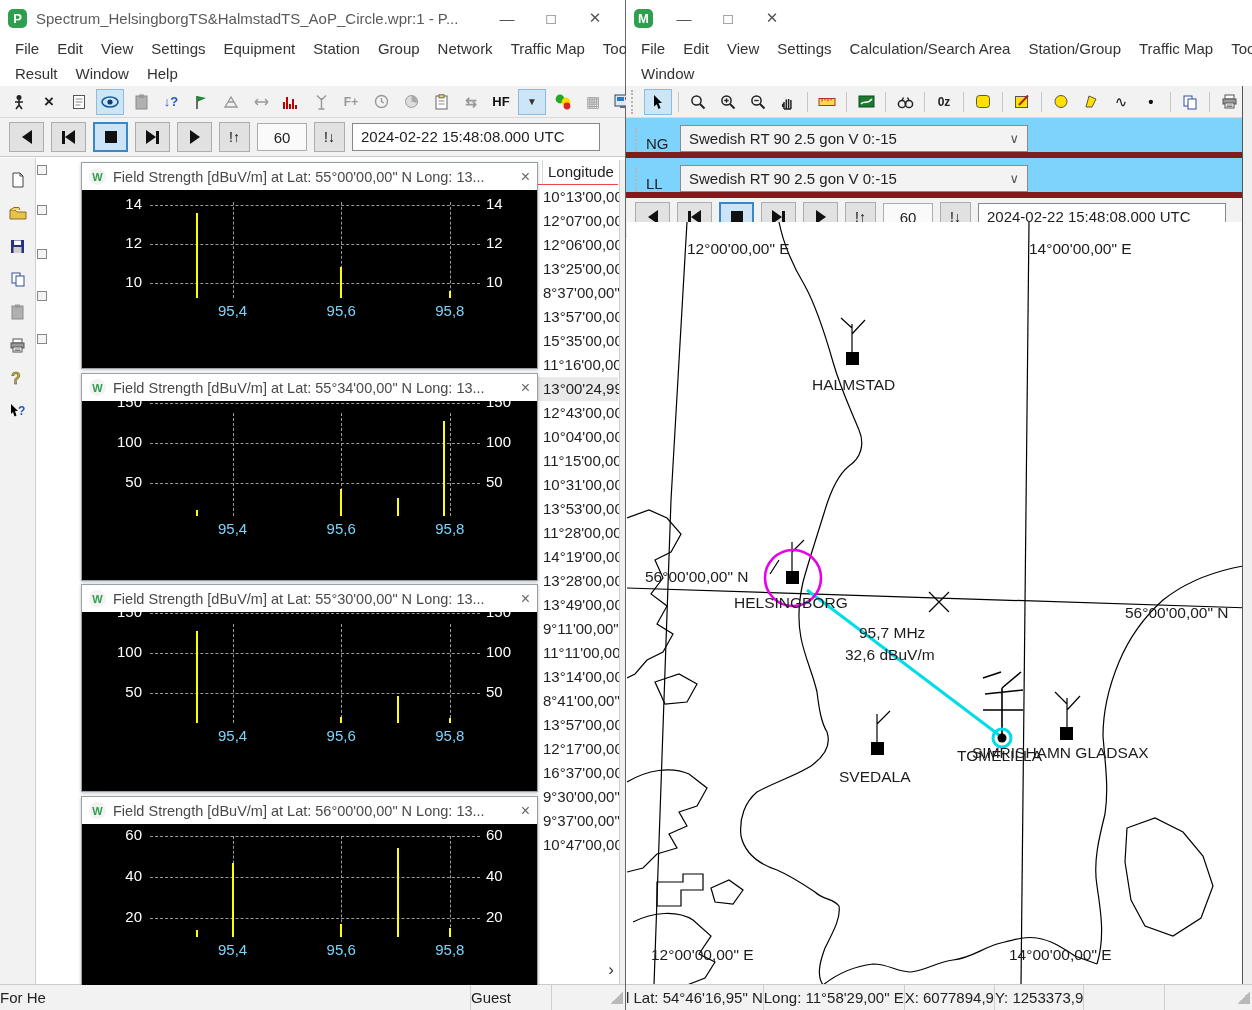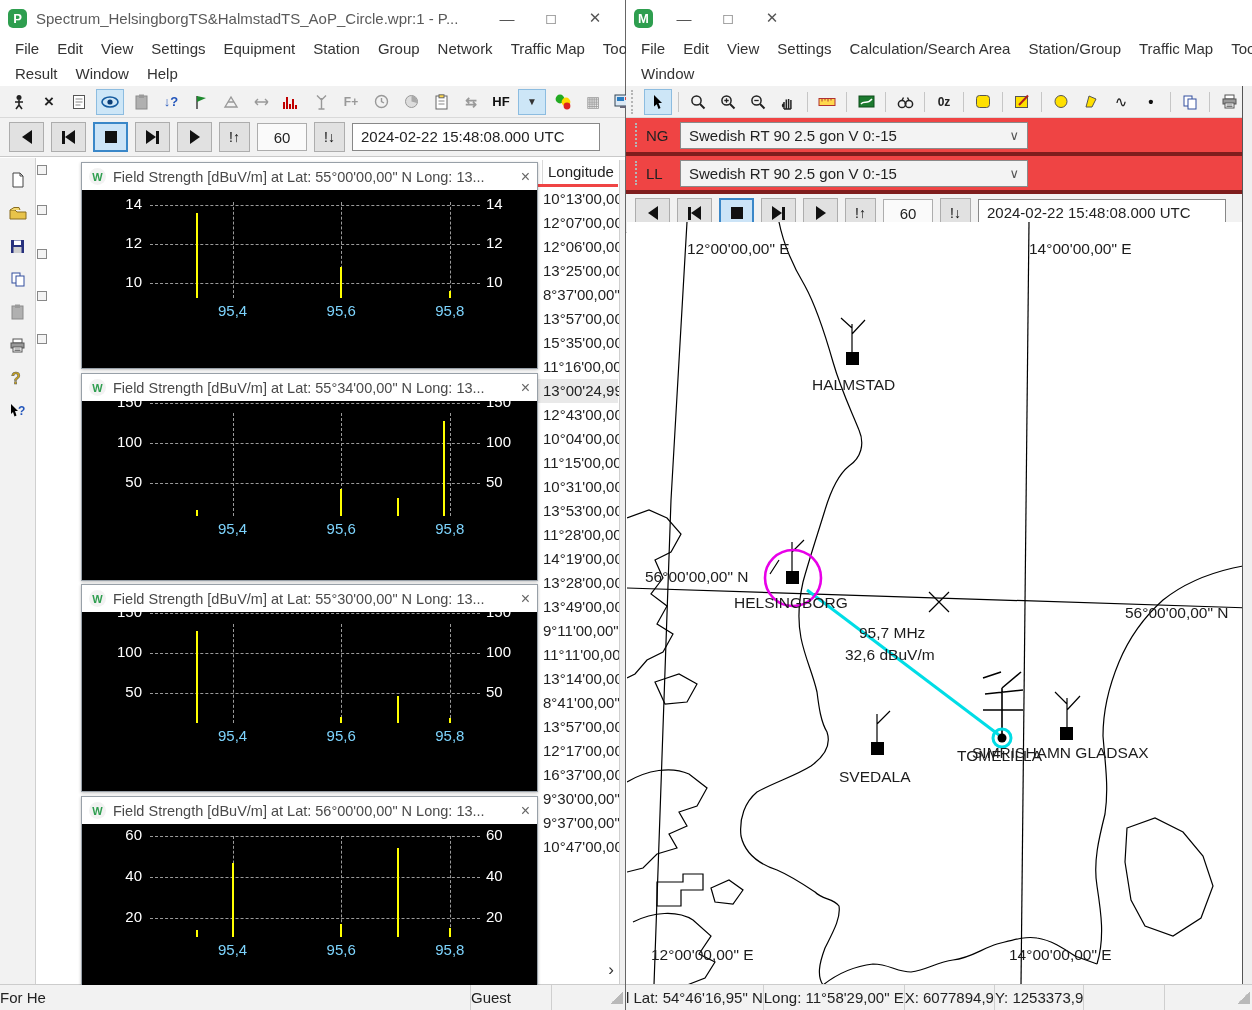--- a/index.html
+++ b/index.html
@@ -38,21 +38,21 @@
   .stopsq{width:12px;height:12px;background:#111;display:inline-block;}
   
   #lw-side{position:absolute;left:0;top:158px;bottom:25px;width:36px;background:#f2f2f2;border-right:1px solid #d0d0d0;
         display:flex;flex-direction:column;align-items:center;padding-top:10px;gap:9px;box-sizing:border-box;}
   #lw-side .tbi{margin:0;}
   
   #lw-client{position:absolute;left:36px;top:158px;right:0;bottom:25px;background:#fff;overflow:hidden;}
   .expbox{position:absolute;left:1px;width:10px;height:10px;border:1px solid #888;background:#f4f4f4;box-sizing:border-box;}
   
   #lonlist{position:absolute;left:470px;top:2px;width:112px;bottom:0;background:#fff;font-size:15px;}
-  #lonhead{height:24px;display:flex;border-bottom:3px solid #ef4444;color:#222;}
+  #lonhead{height:24px;display:flex;border-bottom:1px solid #ef4444;color:#222;}
   #lonhead .c1{width:32px;padding-left:4px;border-right:1px solid #d9d9d9;line-height:24px;}
   #lonhead .c2{flex:1;padding-left:5px;line-height:24px;}
   .lonrow{height:24px;line-height:24px;padding-left:37px;white-space:nowrap;}
   .lonrow.sel{background:#e9e9e9;}
   #lonscroll{position:absolute;left:583px;top:2px;width:9px;bottom:0;background:#f0f0f0;border-left:1px solid #cfcfcf;}
   #lonchev{position:absolute;left:566px;bottom:5px;width:18px;height:20px;font-size:17px;color:#333;text-align:center;}
   
   .statusbar{position:absolute;left:0;right:0;bottom:0;height:25px;background:#f2f2f2;border-top:1px solid #cccccc;
         display:flex;align-items:center;font-size:15px;color:#222;z-index:1;}
   .statusbar .cell{padding:0 0;border-right:1px solid #cfcfcf;height:100%;display:flex;align-items:center;white-space:nowrap;}
@@ -68,21 +68,21 @@
   .chartbar .cx{width:22px;text-align:right;color:#666;font-size:16px;flex:0 0 auto;}
   .plot{position:relative;background:#000;overflow:hidden;}
   .hgrid{position:absolute;left:68px;width:330px;border-top:1px dashed #9a9a9a;height:0;}
   .vgrid{position:absolute;top:12px;border-left:1px dashed #9a9a9a;width:0;}
   .ytick{position:absolute;width:42px;color:#fff;font-size:15px;}
   .ytick.l{text-align:right;left:18px;}
   .ytick.r{text-align:left;left:404px;}
   .xtick{position:absolute;width:54px;text-align:center;color:#7dd3fc;font-size:15px;}
   .sline{position:absolute;width:2px;background:#ffff00;}
   
-  .projrow{height:34px;background:#ef4444;display:flex;align-items:center;border-bottom:4px solid #7f1d1d;padding:0 8px;}
+  .projrow{height:34px;background:#7dd3fc;display:flex;align-items:flex-end;border-bottom:6px solid #7f1d1d;padding:0 8px;}
   .projlabel{width:34px;font-size:15px;color:#222;}
   .combo{width:348px;height:27px;background:#f3f3f3;border:1px solid #8a8a8a;display:flex;align-items:center;
         padding:0 8px;font-size:15px;box-sizing:border-box;}
   .combo .cv{flex:1;white-space:nowrap;overflow:hidden;}
   .combo .chev{color:#555;font-size:13px;}
   
   #map{position:absolute;left:1px;top:222px;width:616px;height:763px;background:#fff;}
   #map svg{display:block;}
   #rw-scroll{position:absolute;right:0;top:86px;bottom:0;width:9px;background:#f0f0f0;border-left:1px solid #555;}
   .mtext{font-size:15.5px;fill:#1c1c1c;}

